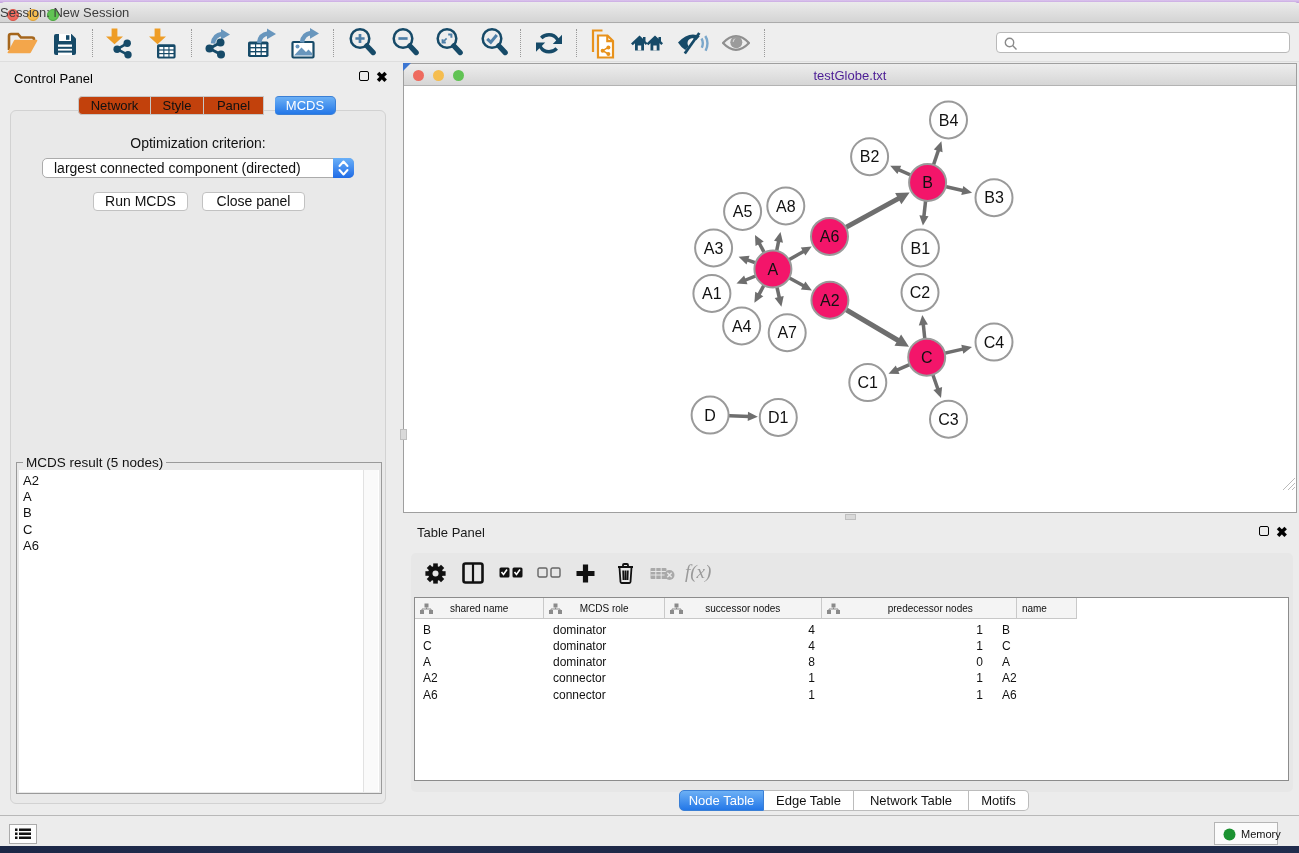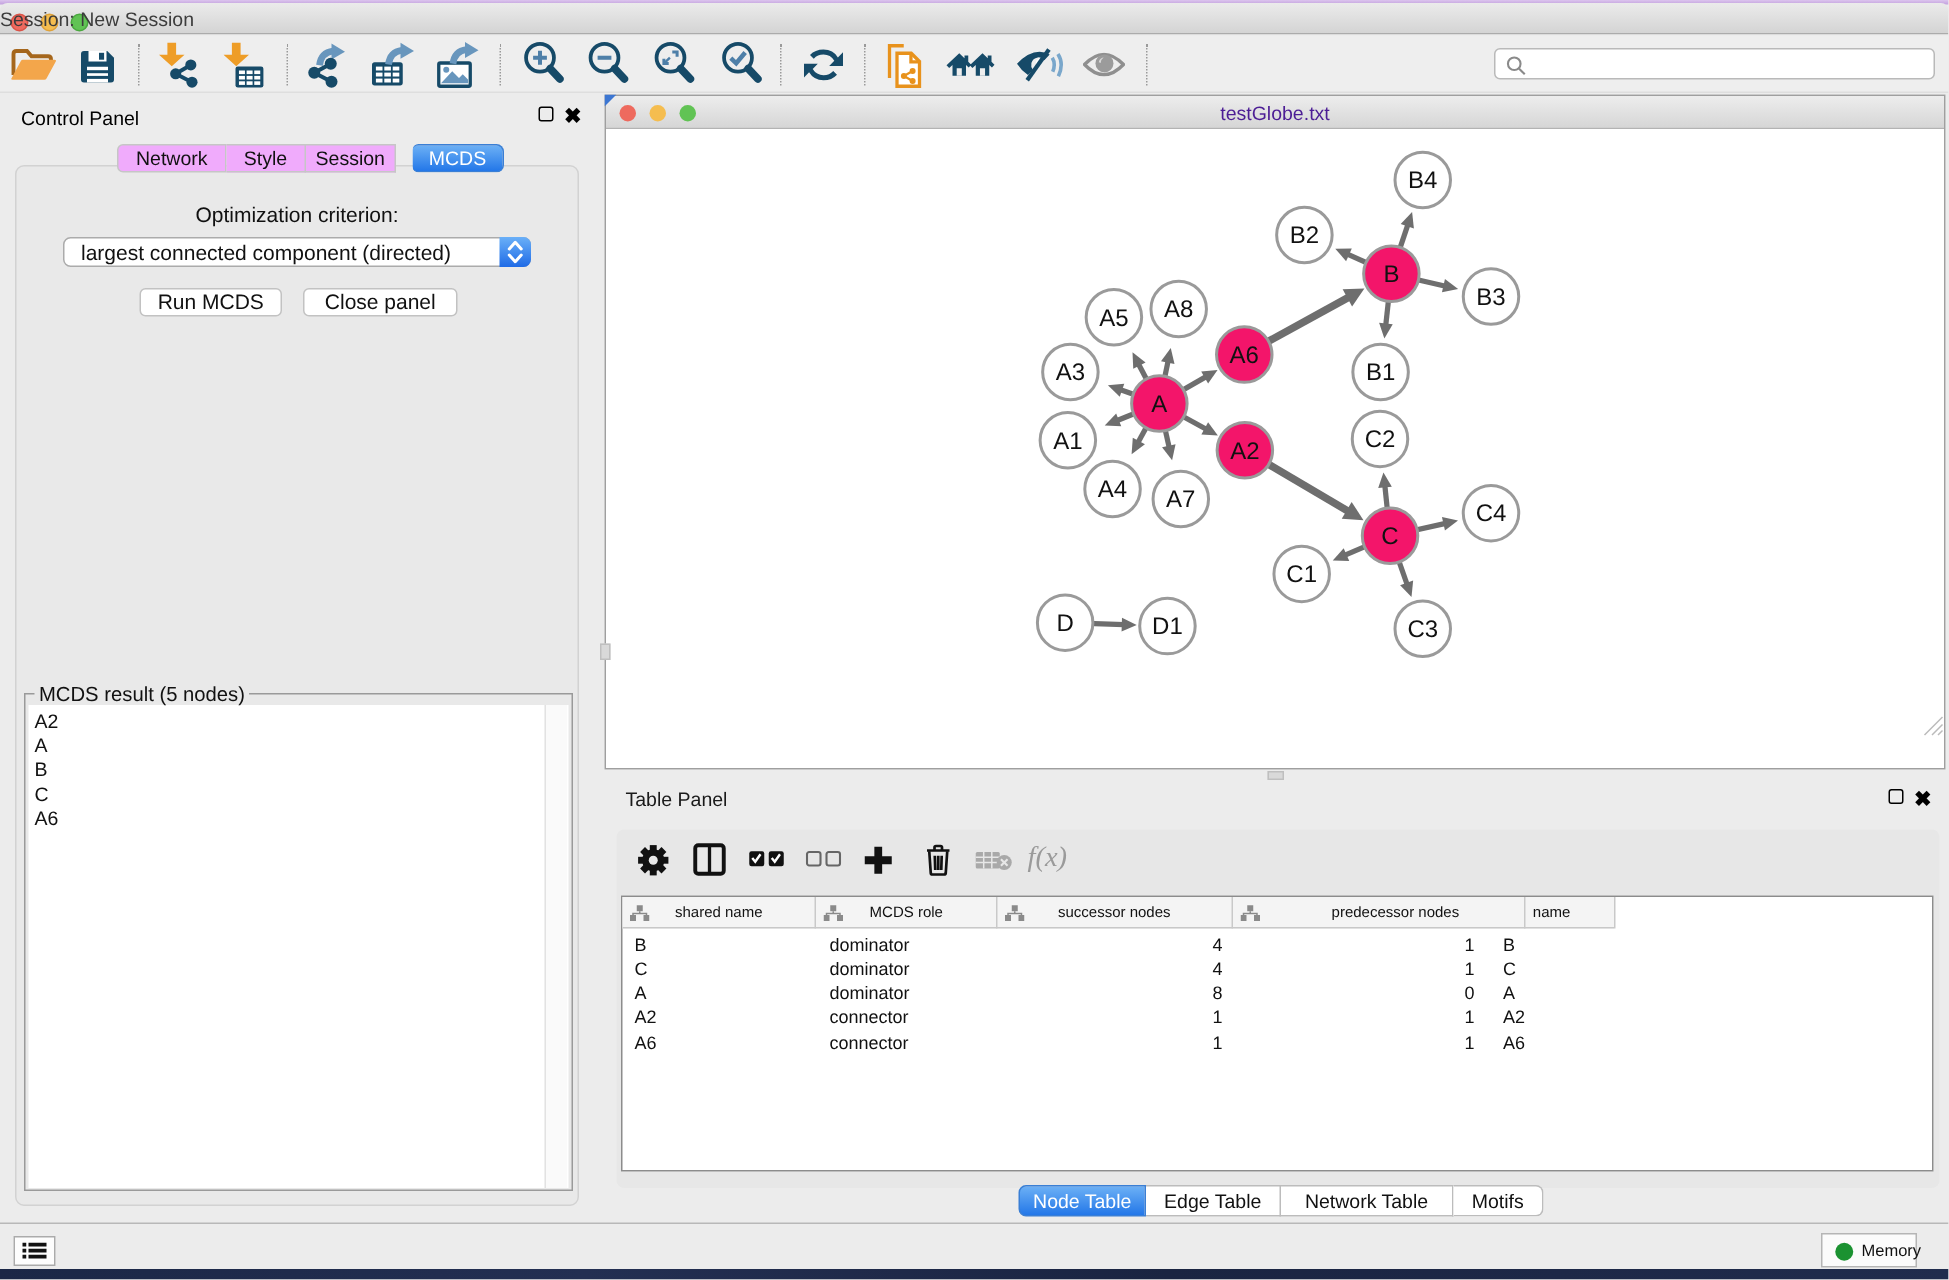--- a/index.html
+++ b/index.html
@@ -8,21 +8,21 @@
 #purple{left:0;top:0;width:1299px;height:3px;background:linear-gradient(#dcc5ee,#c2a0dd)}
 #titlebar{left:0;top:2px;width:1299px;height:21px;background:linear-gradient(#ebebeb,#d4d4d4);border-bottom:1px solid #ababab;border-radius:5px 5px 0 0}
 #titlebar .tl{position:absolute;top:6.5px;width:12px;height:12px;border-radius:50%}
 #apptitle{left:0;top:5px;width:1299px;text-align:left;font-size:13px;color:#3c3c3c}
 #toolbar{left:0;top:24px;width:1299px;height:38px;background:#eeeeee;border-bottom:1px solid #dedede}
 .vsep{position:absolute;top:29px;height:28px;width:0;border-left:1px dotted #9a9a9a}
 #searchbox{left:996px;top:32px;width:294px;height:21px;background:#fff;border:1px solid #b9b9b9;border-radius:4px}
 
 #cptitle{left:14px;top:71px;font-size:13px;color:#000000}
 .winbtn{position:absolute;font-size:13px;color:#000}
-.tab{position:absolute;top:0;height:19px;z-index:3;background:#f0abfc;border:1px solid #c6c6c6;border-left:none;font-size:13px;color:#111;text-align:center;line-height:18px}
+.tab{position:absolute;top:0;height:19px;z-index:3;background:#c2410c;border:1px solid #c6c6c6;border-left:none;font-size:13px;color:#111;text-align:center;line-height:18px}
 .tabsel{background:linear-gradient(#6cb0f5,#2377e8);color:#fff;border-color:#3a7fd5}
 #cpbody{left:10px;top:110px;width:376px;height:694px;background:#e9e9e9;border:1px solid #d2d2d2;border-radius:6px}
 #optlabel{left:0px;top:135px;width:396px;text-align:center;font-size:14px;color:#111}
 #combo{left:42px;top:158px;width:312px;height:20px;background:#fff;border:1px solid #ababab;border-radius:5px;font-size:14px;color:#111;line-height:19px;padding-left:11px;white-space:nowrap;overflow:hidden}
 #combobtn{left:333px;top:158px;width:21px;height:20px;background:linear-gradient(#6ab0f8,#1f6be6);border-radius:0 5px 5px 0}
 .btn{position:absolute;top:192px;height:19px;background:#fff;border:1px solid #c2c2c2;border-radius:4px;font-size:14px;color:#111;text-align:center;line-height:17px;white-space:nowrap}
 
 #fs{left:16px;top:462px;width:366px;height:332px;border:1px solid #9a9a9a}
 #fslegend{left:23px;top:455px;background:#e9e9e9;font-size:13.5px;color:#111;padding:0 3px}
 #fslist{left:19px;top:470px;width:360px;height:322px;background:#fff;font-size:13px;color:#111;line-height:16.2px;padding:3px 0 0 4px}
@@ -195,21 +195,21 @@
 <svg class="abs" style="left:1004px;top:37px" width="14" height="14">
     <circle cx="5.5" cy="5.5" r="4.2" fill="none" stroke="#8a8a8a" stroke-width="1.4"></circle>
     <path d="M8.6 8.6 L12.5 12.5" stroke="#8a8a8a" stroke-width="1.4"></path>
   </svg>
 
 <div class="abs" id="cptitle">Control Panel</div>
 <div class="winbtn" style="left:359px;top:71px;width:10px;height:10px;border:1.5px solid #000;border-radius:2px"></div>
 <div class="winbtn" style="left:376px;top:69px;font-weight:bold;font-size:14px">✖</div>
 <div class="abs tab" style="left:78px;top:96px;width:73px;border-left:1px solid #c6c6c6;border-radius:4px 0 0 4px">Network</div>
 <div class="abs tab" style="left:151px;top:96px;width:53px">Style</div>
-<div class="abs tab" style="left:204px;top:96px;width:60px">Session</div>
+<div class="abs tab" style="left:204px;top:96px;width:60px">Panel</div>
 <div class="abs tab tabsel" style="left:275px;top:96px;width:61px;border-radius:4px 5px 5px 4px">MCDS</div>
 <div class="abs" id="cpbody"></div>
 <div class="abs" id="optlabel">Optimization criterion:</div>
 <div class="abs" id="combo">largest connected component (directed)</div>
 <div class="abs" id="combobtn">
 <svg width="21" height="20">
       <path d="M6.5 8 L10.5 3.5 L14.5 8" stroke="#fff" stroke-width="2" fill="none" stroke-linecap="round" stroke-linejoin="round"></path>
       <path d="M6.5 12 L10.5 16.5 L14.5 12" stroke="#fff" stroke-width="2" fill="none" stroke-linecap="round" stroke-linejoin="round"></path>
     </svg>
 </div>

